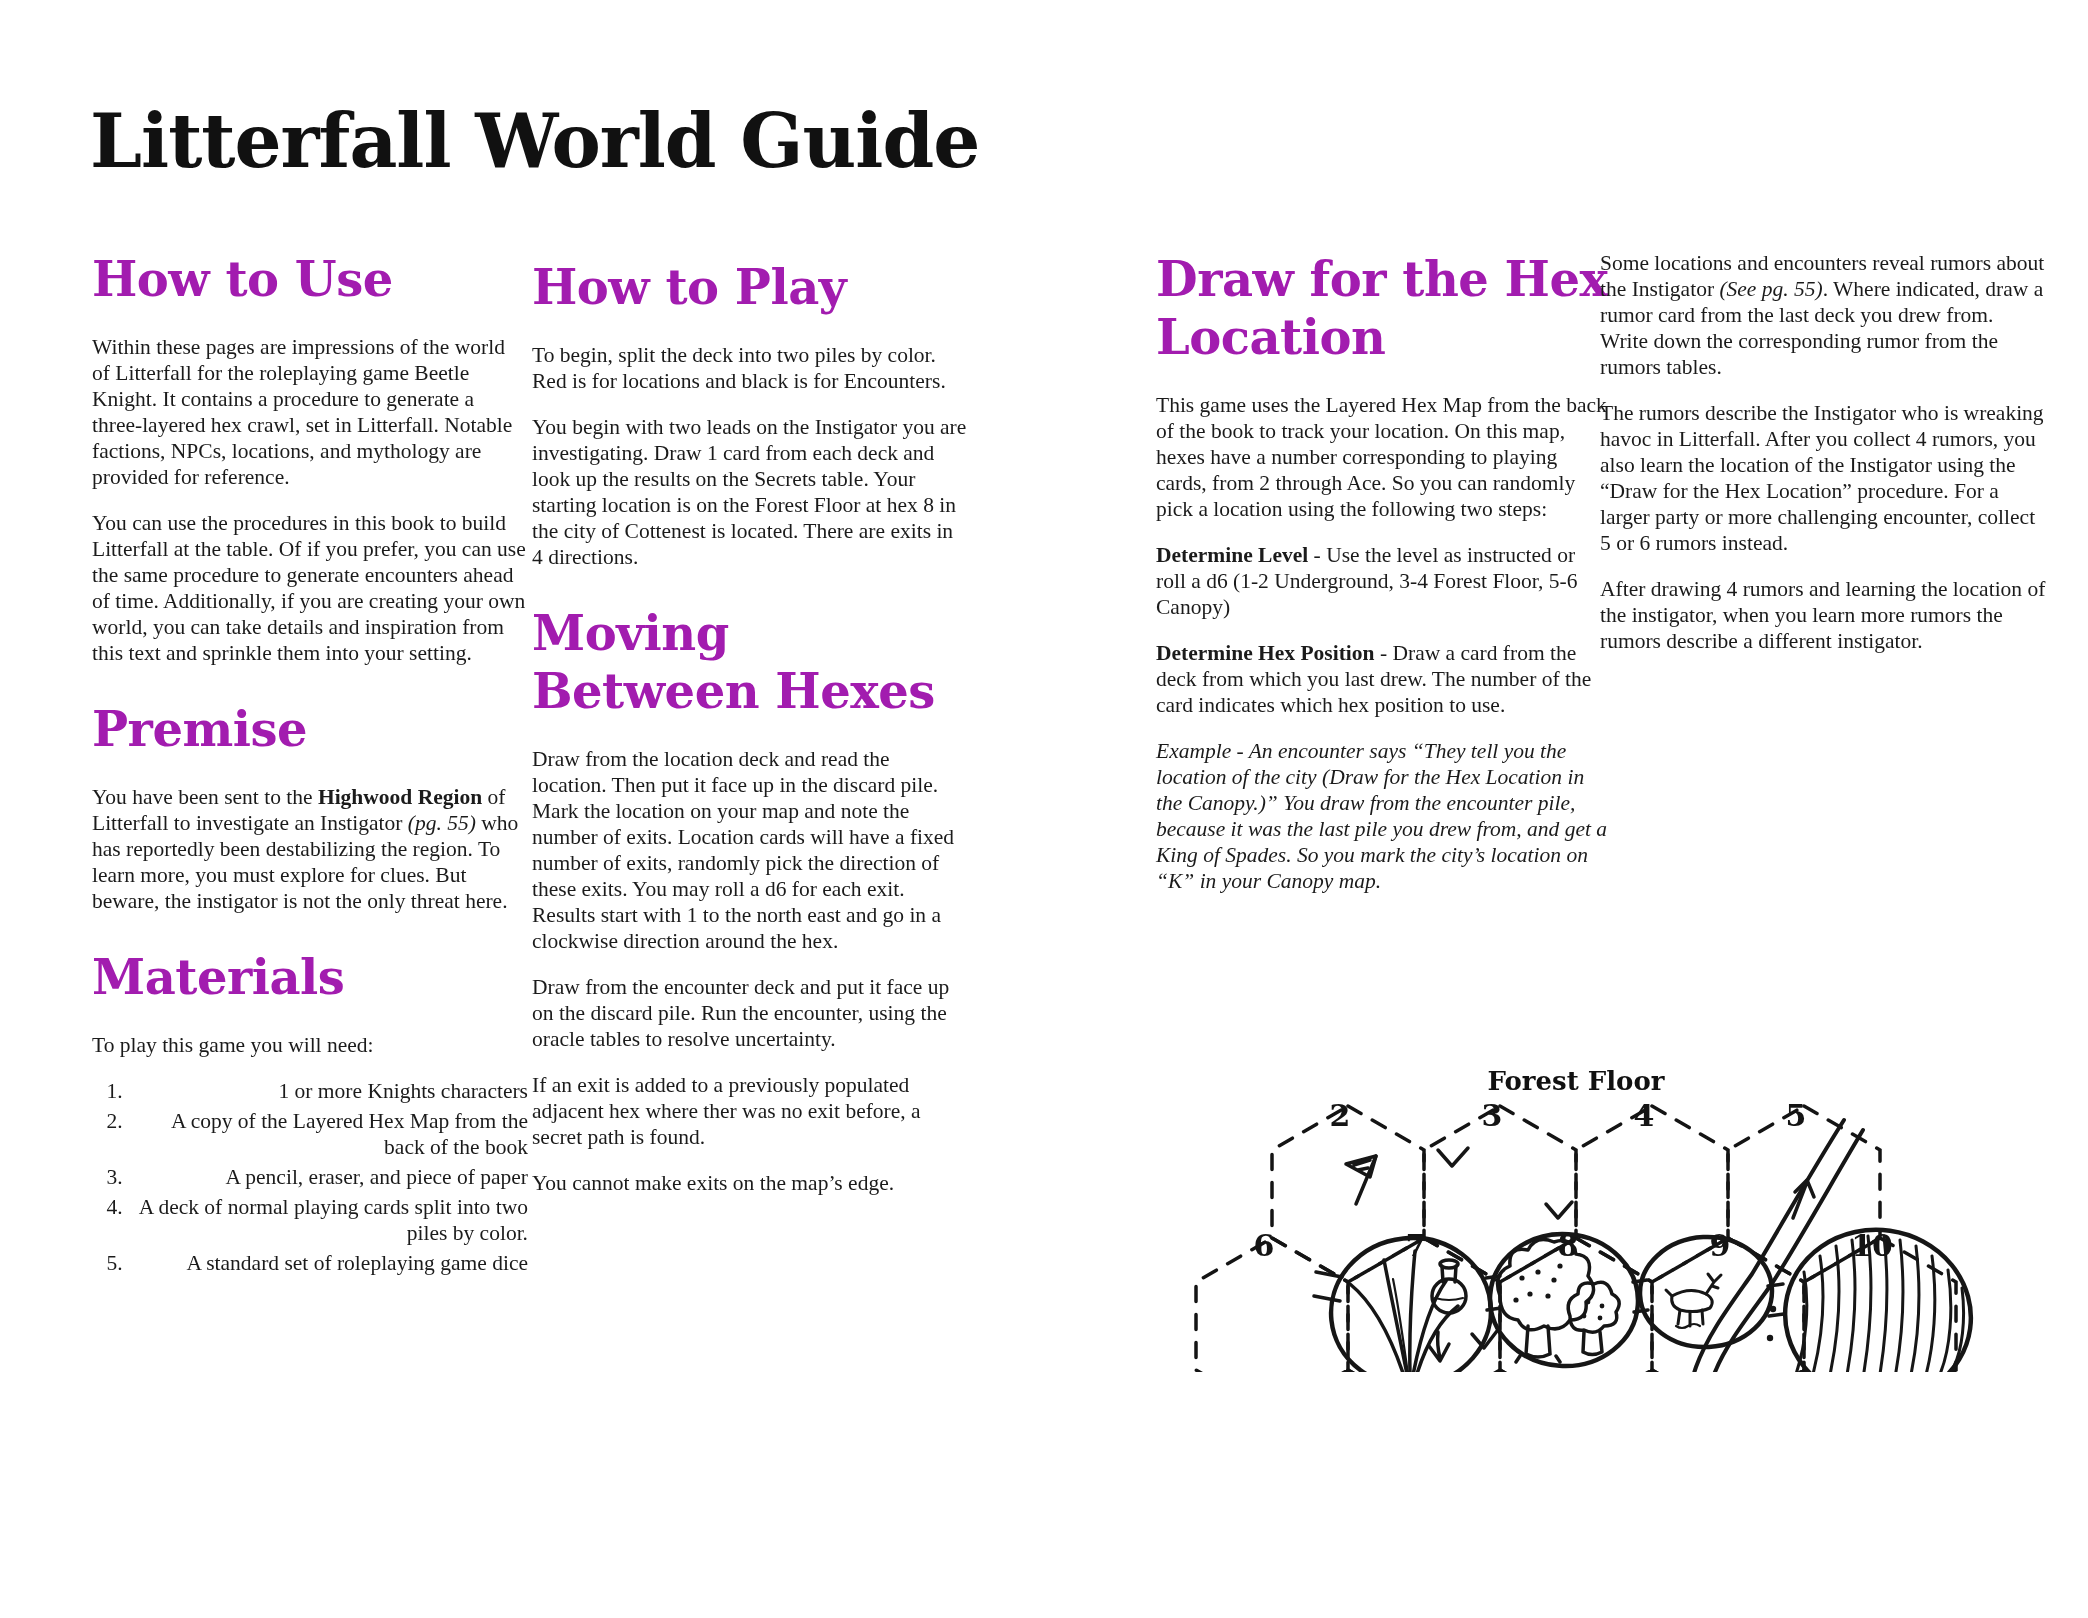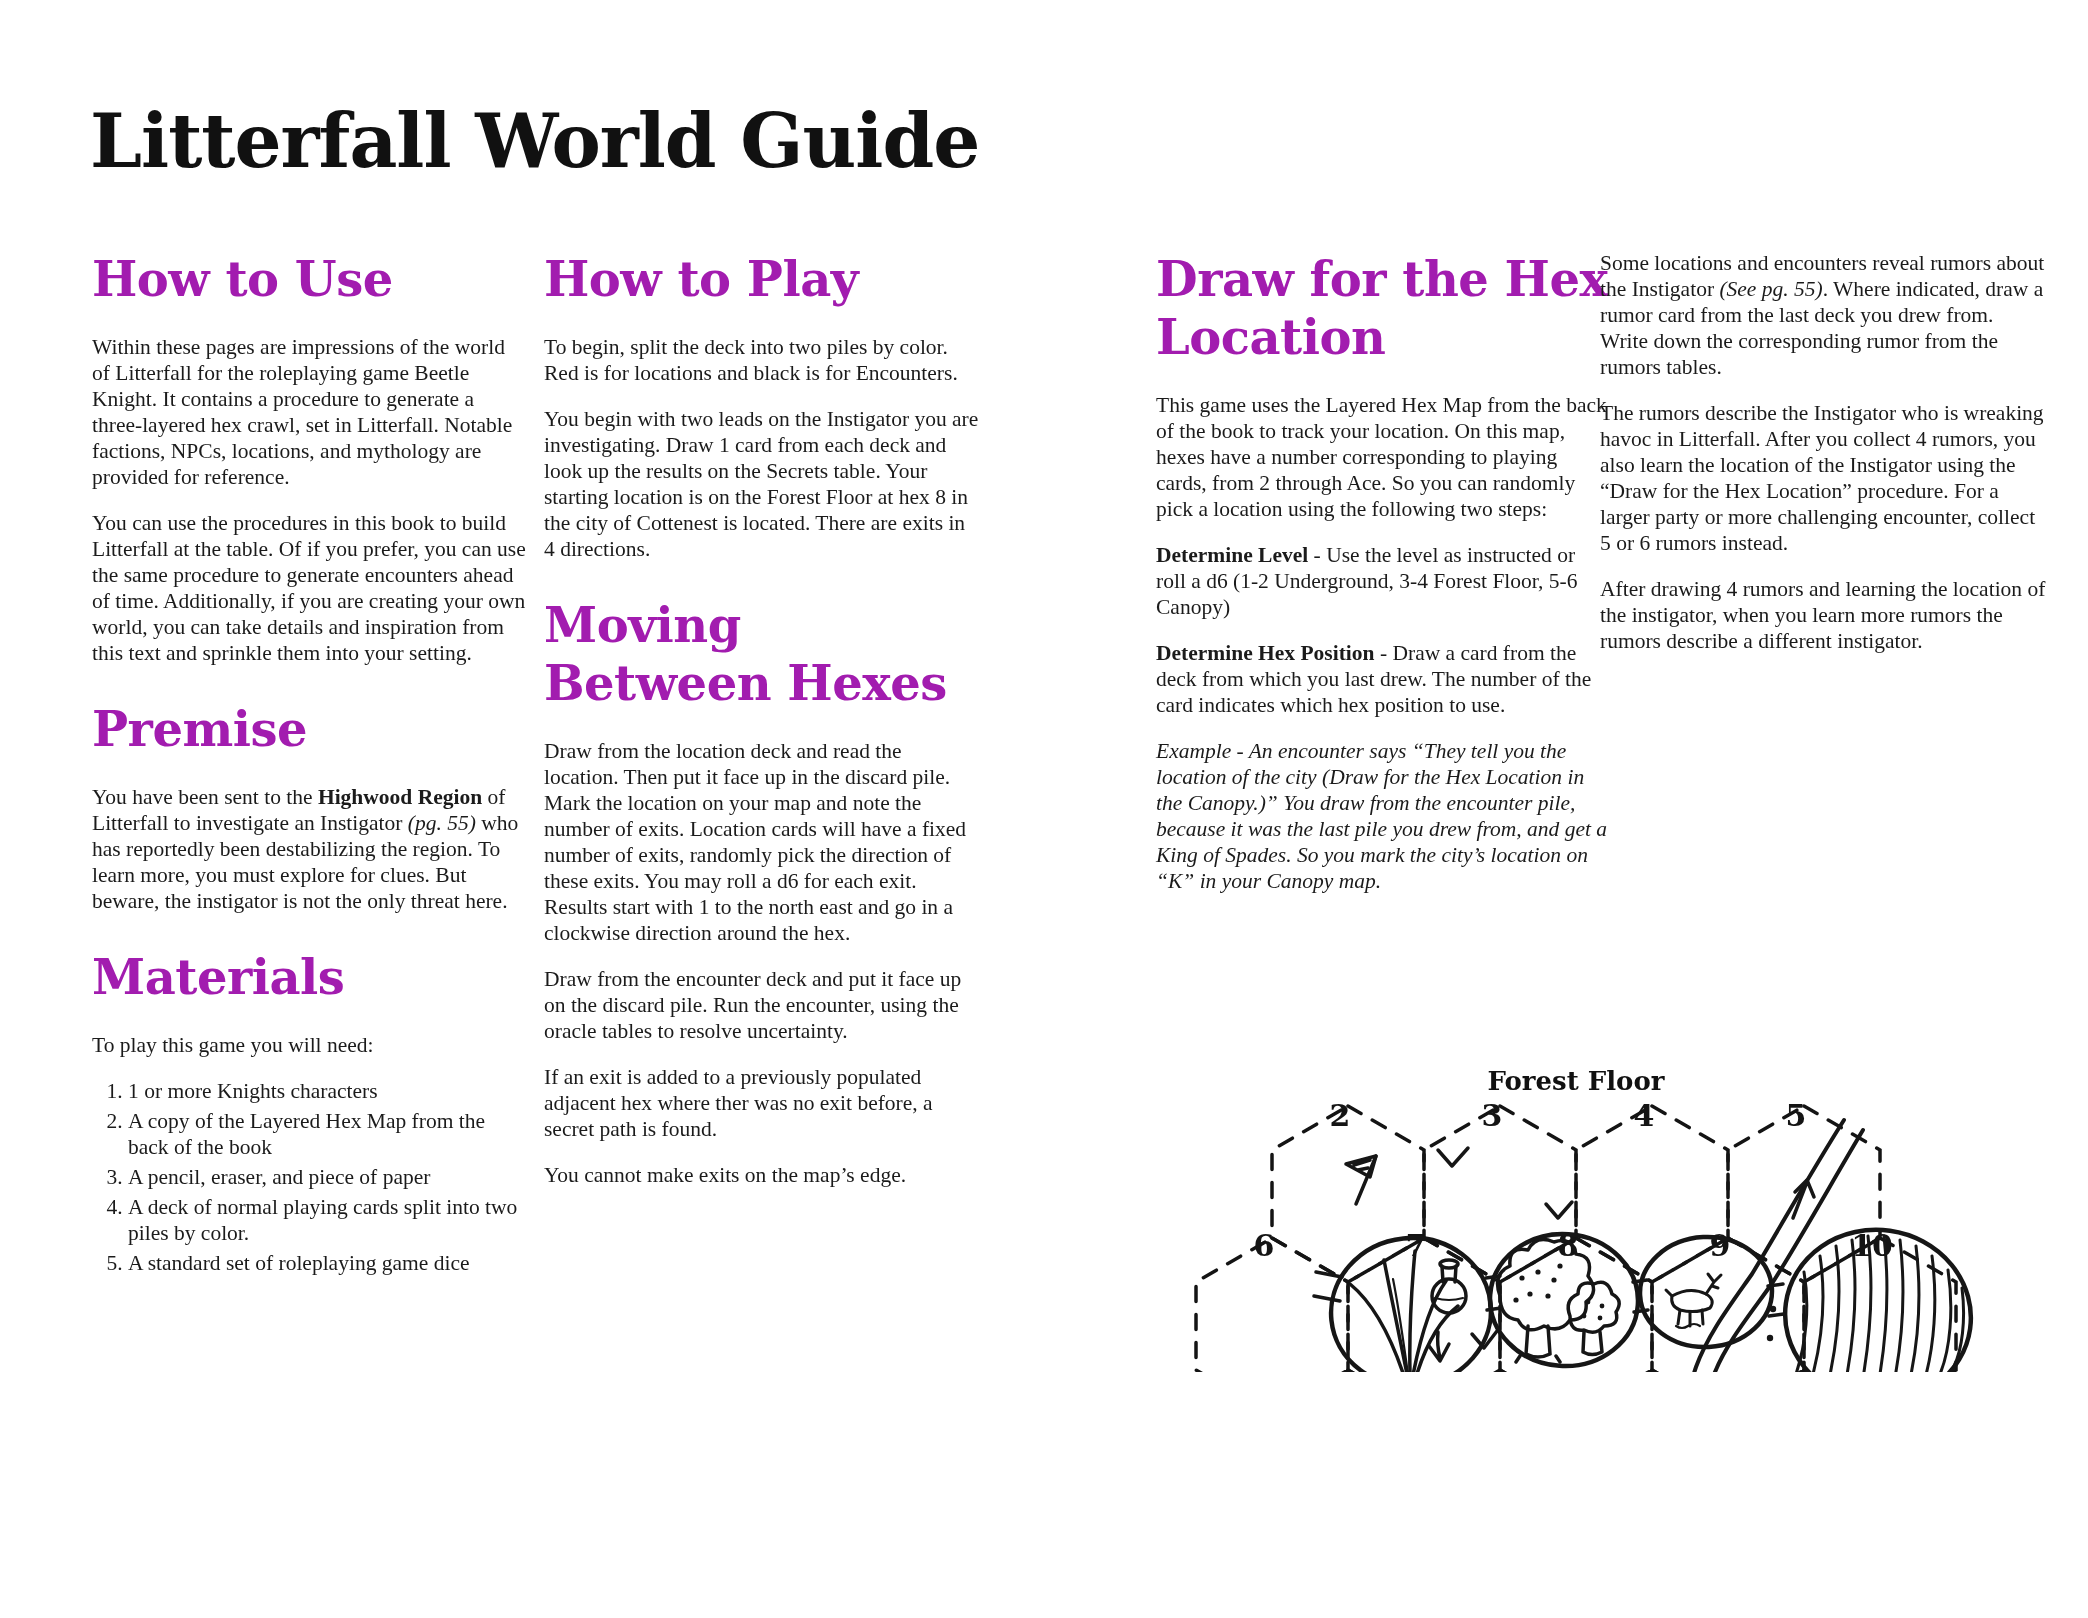--- a/index.html
+++ b/index.html
@@ -7,32 +7,32 @@
     position:relative;width:2088px;height:1372px;background:#ffffff;
     font-family:"Liberation Serif",serif;color:#1b1b1b;overflow:hidden;
   }
   .bl{font-family:"DejaVu Serif",serif;font-weight:700;color:#111;}
   #book-title{
     position:absolute;left:90px;top:104px;font-size:74px;line-height:1;
     letter-spacing:-1px;white-space:nowrap;
   }
   .col{position:absolute;top:250px;font-size:21.5px;line-height:26px;}
   #col-1{left:92px;width:436px;}
-  #col-2{left:544px;width:436px;}
+  #col-2{left:532px;width:436px;margin-top:8px;}
   #col-3{left:1156px;width:452px;}
   #col-4{left:1600px;width:446px;}
   .col h2{
     font-family:"DejaVu Serif",serif;font-weight:700;color:#a21caf;
     font-size:48px;line-height:58px;margin:0 0 26px 0;letter-spacing:-0.5px;
   }
   .col h2.mid{margin-top:34px;}
   .col p{margin:0 0 20px 0;}
   .col p.italic{font-style:italic;}
   .col ol{margin:6px 0 0 0;padding:0 0 0 36px;}
-  .col ol li{margin:0 0 4px 0;}
+  .col ol li{margin:0 0 4px 0;text-align:right;}
   #footer-left{position:absolute;left:92px;top:1482px;}
   #footer-left .pgnum{font-family:"Liberation Sans",sans-serif;font-weight:700;font-size:34px;color:#111;}
   #footer-left .chapter{font-size:21px;margin-left:62px;color:#1b1b1b;text-decoration:underline;}
   #footer-right{position:absolute;left:1968px;top:1480px;font-family:"Liberation Sans",sans-serif;font-weight:700;font-size:34px;color:#111;}
   #hexmap{position:absolute;left:1156px;top:1044px;}
   #hexmap .hex{fill:none;stroke:#141414;stroke-width:3.5;stroke-dasharray:15 13;stroke-linecap:round;}
   #hexmap .loc{fill:none;stroke:#161616;stroke-width:4.5;}
   #hexmap .doodle{fill:none;stroke:#161616;stroke-width:3.5;stroke-linecap:round;stroke-linejoin:round;}
   #hexmap .thin{stroke-width:2.2;}
   #hexmap .thick{stroke:#0d0d0d;stroke-width:8;}

